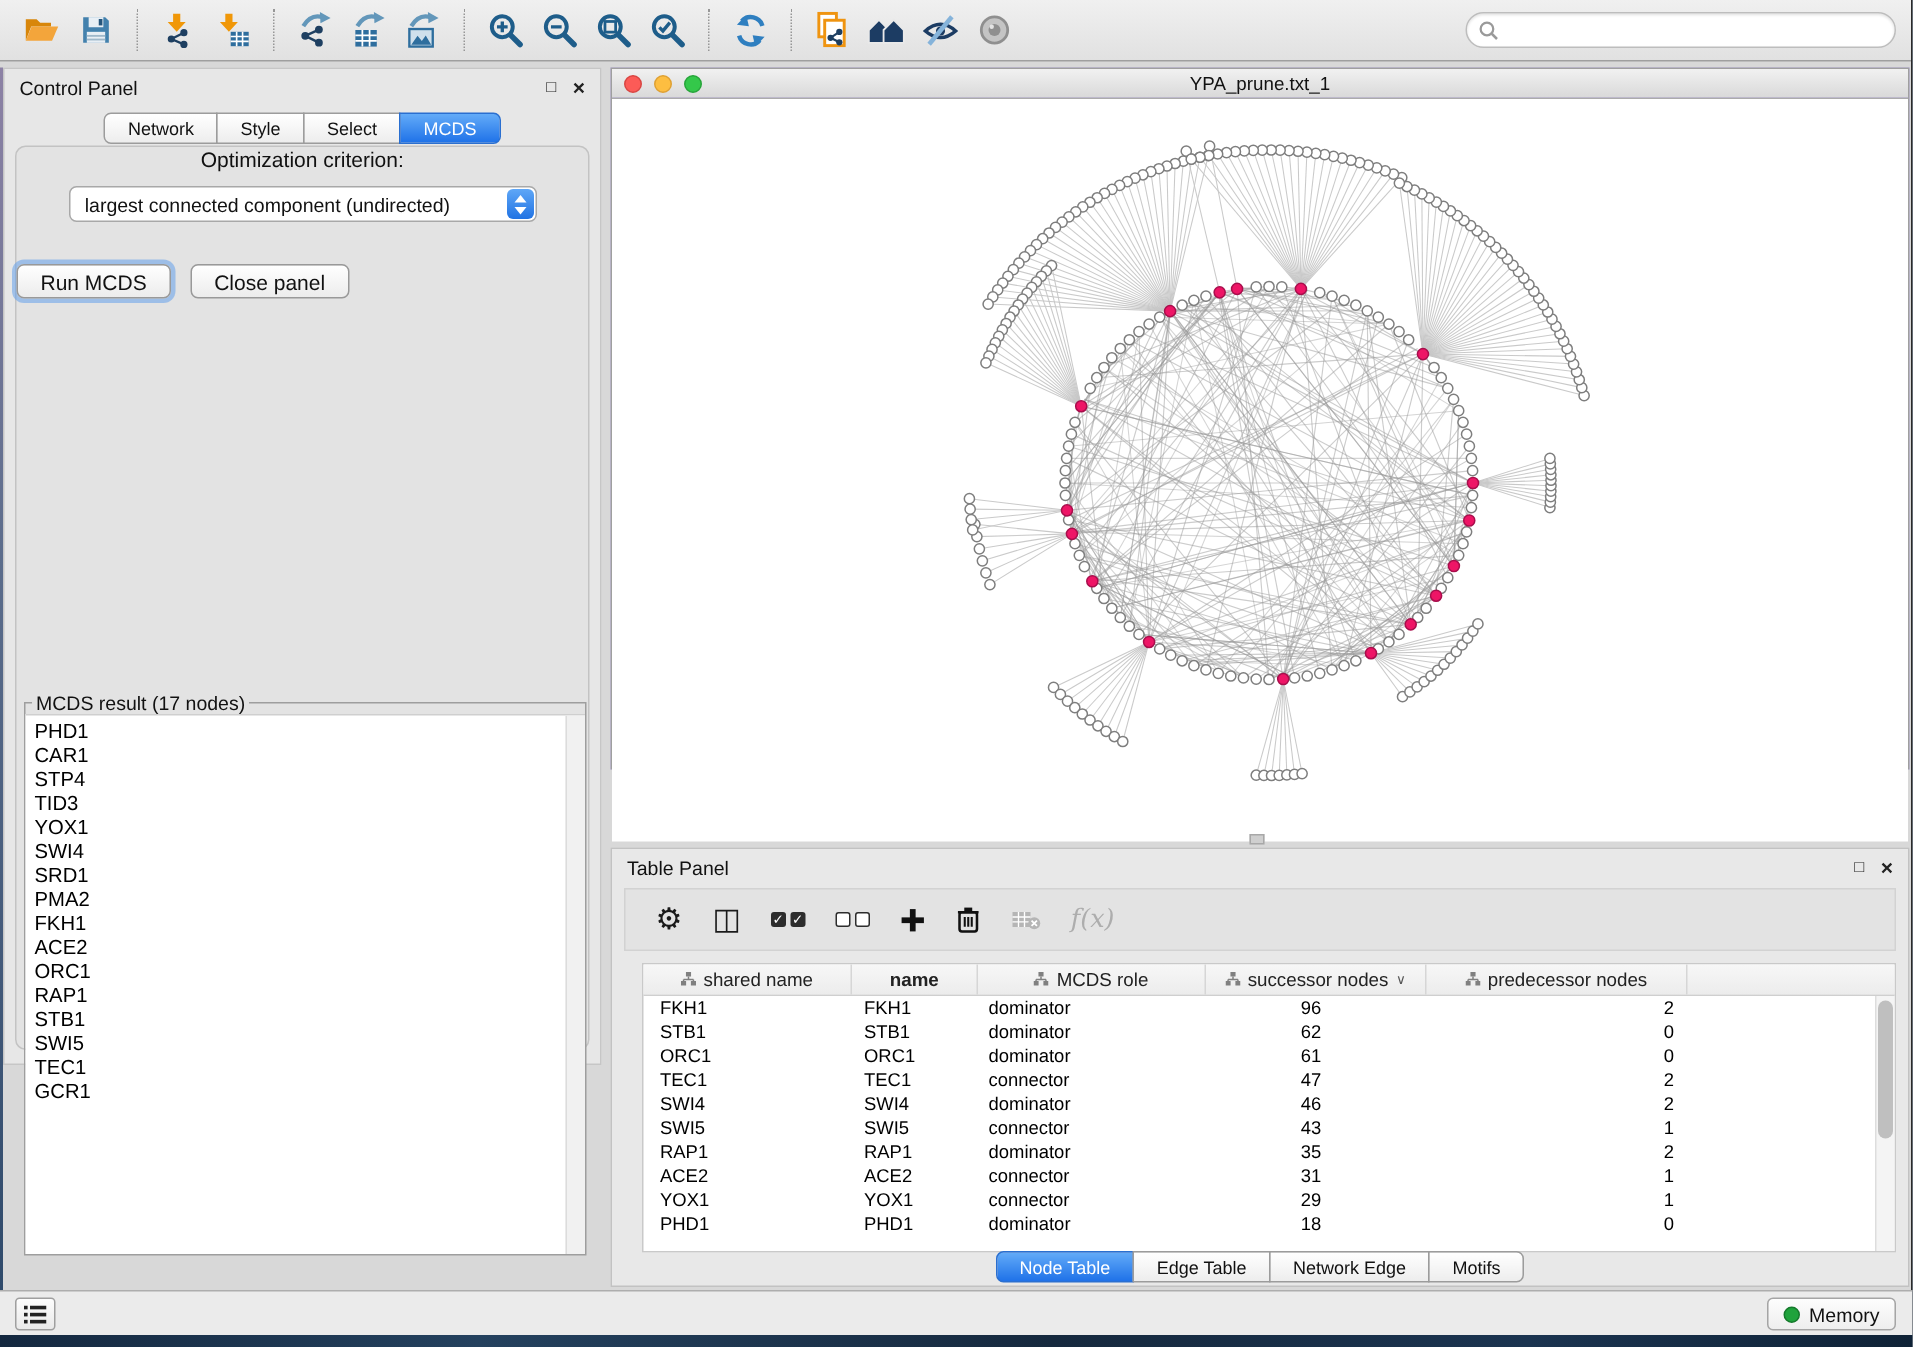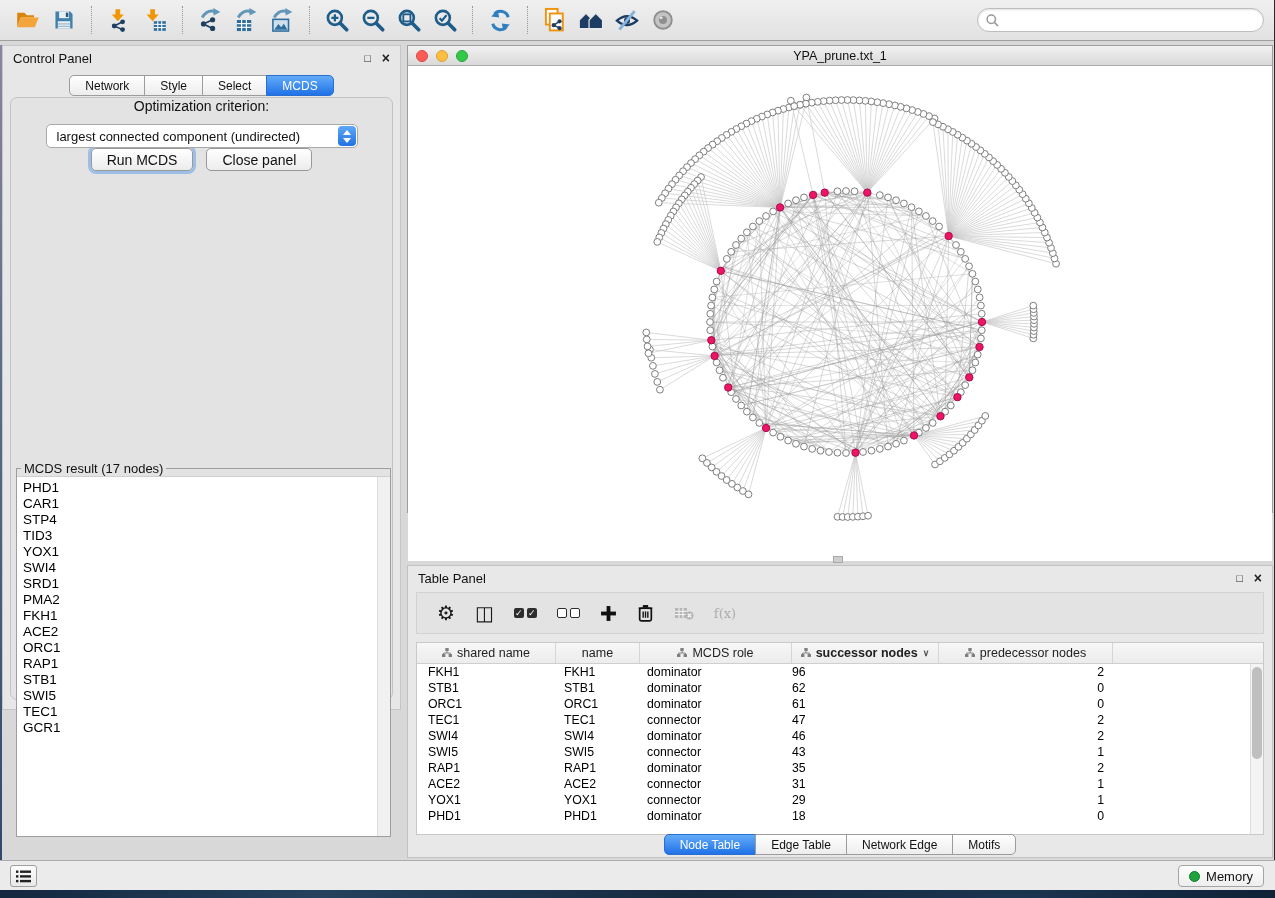--- a/index.html
+++ b/index.html
@@ -27,21 +27,21 @@
   .seg-btn{height:21px;padding:0 15px;border:1px solid #9c9c9c;margin-left:-1px;background:linear-gradient(#ffffff,#ededed);font-size:12px;display:flex;align-items:center;color:#111}
   .seg-btn:first-child{border-radius:5px 0 0 5px;margin-left:0}
   .seg-btn:last-child{border-radius:0 5px 5px 0}
   .seg-btn.active{background:linear-gradient(#63abf8,#1f72e8);border-color:#2a6fd0;color:#fff}
   .tab-body{position:absolute;left:7px;right:7px;top:51px;bottom:9px;background:#e3e3e3;border:1px solid #c3c3c3;border-radius:7px}
   .opt-label{text-align:center;margin-top:0;font-size:14px;color:#111}
   .combo{position:relative;width:312px;height:24px;margin:10px auto 0;background:#fff;border:1px solid #a8a8a8;border-radius:5px;display:flex;align-items:center;padding:0 24px 0 10px;font-size:13px;color:#111;white-space:nowrap}
   .combo-step{position:absolute;right:1px;top:1px;bottom:1px;width:18px;border-radius:4px;background:linear-gradient(#5fa7f7,#2173e3);display:flex;flex-direction:column;align-items:center;justify-content:center;gap:3px}
   .arr-up{width:0;height:0;border-left:4px solid transparent;border-right:4px solid transparent;border-bottom:5px solid #fff}
   .arr-dn{width:0;height:0;border-left:4px solid transparent;border-right:4px solid transparent;border-top:5px solid #fff}
-  .btn-row{display:flex;justify-content:center;gap:13px;margin-top:0}
+  .btn-row{display:flex;justify-content:flex-start;gap:13px;margin-top:28px}
   .btn{height:23px;padding:0 15px;background:linear-gradient(#ffffff,#ececec);border:1px solid #999;border-radius:5px;font-size:14px;color:#111;display:flex;align-items:center}
   .btn.focus{box-shadow:0 0 0 3px rgba(100,160,235,.55)}
   .mcds-box{position:absolute;left:5px;top:363px;width:375px;height:376px;border:1px solid #9e9e9e;padding:0}
   .mcds-box legend{font-size:13px;color:#111;margin-left:4px;padding:0 3px}
   .mcds-list{width:100%;height:100%;background:#fff;border-top:1px solid #cfcfcf;position:relative;font-size:13.5px;line-height:16px;padding:3px 16px 0 6px;overflow:hidden;color:#000}
   .scroll-track{position:absolute;top:0;bottom:0;right:0;width:13px;background:#f1f1f1;border-left:1px solid #dcdcdc}
 
   
   .netpanel{position:absolute;left:407px;top:45px;width:866px;height:468px;background:#c4b5fd;border:1px solid #9f9f9f}
   .net-title{height:20px;background:linear-gradient(#f1f1f1,#d9d9d9);border-bottom:1px solid #ababab;display:flex;align-items:center;position:relative;font-size:12.5px;color:#111}
@@ -52,33 +52,33 @@
   .net-canvas svg{position:absolute;inset:0}
   .split-handle{position:absolute;left:833px;top:556px;width:10px;height:7px;background:#cfcfcf;border:1px solid #a8a8a8}
 
   
   .tpanel{position:absolute;left:407px;top:565px;width:866px;height:293px;background:#e8e8e8;border:1px solid #c2c2c2}
   .t-toolbar{position:absolute;left:8px;right:8px;top:26px;height:42px;background:#e3e3e3;border:1px solid #d2d2d2;display:flex;align-items:center;gap:20px;padding-left:20px}
   .tt-glyph{font-size:20px;color:#1a1a1a;line-height:1}
   .chk-pair{display:inline-flex;gap:3px}
   .chk{width:10px;height:10px;background:#2d2d2d;border-radius:2px;color:#fff;font-size:9px;line-height:10px;text-align:center}
   .chk.empty{background:#fff;border:1.6px solid #2d2d2d;color:transparent}
-  .fx{font-family:"DejaVu Serif",serif;font-size:13px;color:#adadad}
-  .tbl{position:absolute;left:8px;right:8px;top:76px;height:193px;background:#fff;border:1px solid #c9c9c9}
+  .fx{font-family:"DejaVu Serif",serif;font-style:italic;font-size:17px;color:#adadad}
+  .tbl{position:absolute;left:20px;right:8px;top:76px;height:193px;background:#fff;border:1px solid #c9c9c9}
   .thead{display:flex;height:21px;background:linear-gradient(#f7f7f7,#ececec);border-bottom:1px solid #cfcfcf}
   .th{display:flex;align-items:center;justify-content:center;gap:5px;border-right:1px solid #d6d6d6;font-size:12.5px;color:#222}
   .th-fill{flex:1;border-right:none}
   .sortg{font-size:9px;color:#555}
   .rows{position:relative}
   .tr{display:flex;height:16px;align-items:center;font-size:12.3px;color:#000}
   .td{overflow:hidden;white-space:nowrap}
   .c0{width:139px;padding-left:11px}
   .c1{width:84px;padding-left:8px}
   .c2{width:152px;padding-left:7px}
-  .c3{width:147px;text-align:left;padding-right:7px}
+  .c3{width:147px;text-align:center;padding-right:7px}
   .c4{width:174px;text-align:right;padding-right:9px}
   .vscroll{position:absolute;right:0;top:21px;bottom:0;width:13px;background:#f4f4f4;border-left:1px solid #ddd}
   .vthumb{position:absolute;left:1px;right:1px;top:3px;height:92px;background:#bfbfbf;border-radius:6px}
   .btabs{position:absolute;bottom:2px;left:0;right:0;display:flex;justify-content:center}
 
   
   .statusbar{position:absolute;left:0;top:860px;width:1275px;height:30px;background:#ebebeb;border-top:1px solid #adadad}
   .list-btn{position:absolute;left:10px;top:4px;width:27px;height:22px;background:linear-gradient(#fdfdfd,#e9e9e9);border:1px solid #9f9f9f;border-radius:3px;display:flex;align-items:center;justify-content:center}
   .mem-btn{position:absolute;right:11px;top:4px;height:22px;background:linear-gradient(#fdfdfd,#eee);border:1px solid #a5a5a5;border-radius:4px;display:flex;align-items:center;gap:6px;padding:0 10px;font-size:13px;color:#111}
   .mem-dot{width:11px;height:11px;border-radius:50%;background:#1fa33c;border:1px solid #157a2c}
@@ -1077,42 +1077,42 @@
                 <g stroke="#808080" stroke-width="1">
                   <line x1="5" y1="3" x2="5" y2="5"></line>
                   <line x1="1.7" y1="5" x2="8.3" y2="5"></line>
                   <line x1="1.7" y1="5" x2="1.7" y2="6"></line>
                   <line x1="8.3" y1="5" x2="8.3" y2="6"></line>
                 </g>
               </svg>
             </span>
             <span>shared name</span>
           </div>
-          <div class="th" style="width: 84px;">
+          <div class="th" style="width: 84px; font-weight: bold;">
             <span>name</span>
           </div>
           <div class="th" style="width: 152px;">
             <span style="display: flex;">
               <svg width="10" height="10" viewBox="0 0 10 10">
                 <g fill="#808080">
                   <rect x="3.3" y="0" width="3.4" height="3"></rect>
                   <rect x="0" y="6" width="3.4" height="3"></rect>
                   <rect x="6.6" y="6" width="3.4" height="3"></rect>
                 </g>
                 <g stroke="#808080" stroke-width="1">
                   <line x1="5" y1="3" x2="5" y2="5"></line>
                   <line x1="1.7" y1="5" x2="8.3" y2="5"></line>
                   <line x1="1.7" y1="5" x2="1.7" y2="6"></line>
                   <line x1="8.3" y1="5" x2="8.3" y2="6"></line>
                 </g>
               </svg>
             </span>
             <span>MCDS role</span>
           </div>
-          <div class="th" style="width: 147px; font-weight: bold;">
+          <div class="th" style="width: 147px;">
             <span style="display: flex;">
               <svg width="10" height="10" viewBox="0 0 10 10">
                 <g fill="#808080">
                   <rect x="3.3" y="0" width="3.4" height="3"></rect>
                   <rect x="0" y="6" width="3.4" height="3"></rect>
                   <rect x="6.6" y="6" width="3.4" height="3"></rect>
                 </g>
                 <g stroke="#808080" stroke-width="1">
                   <line x1="5" y1="3" x2="5" y2="5"></line>
                   <line x1="1.7" y1="5" x2="8.3" y2="5"></line>

